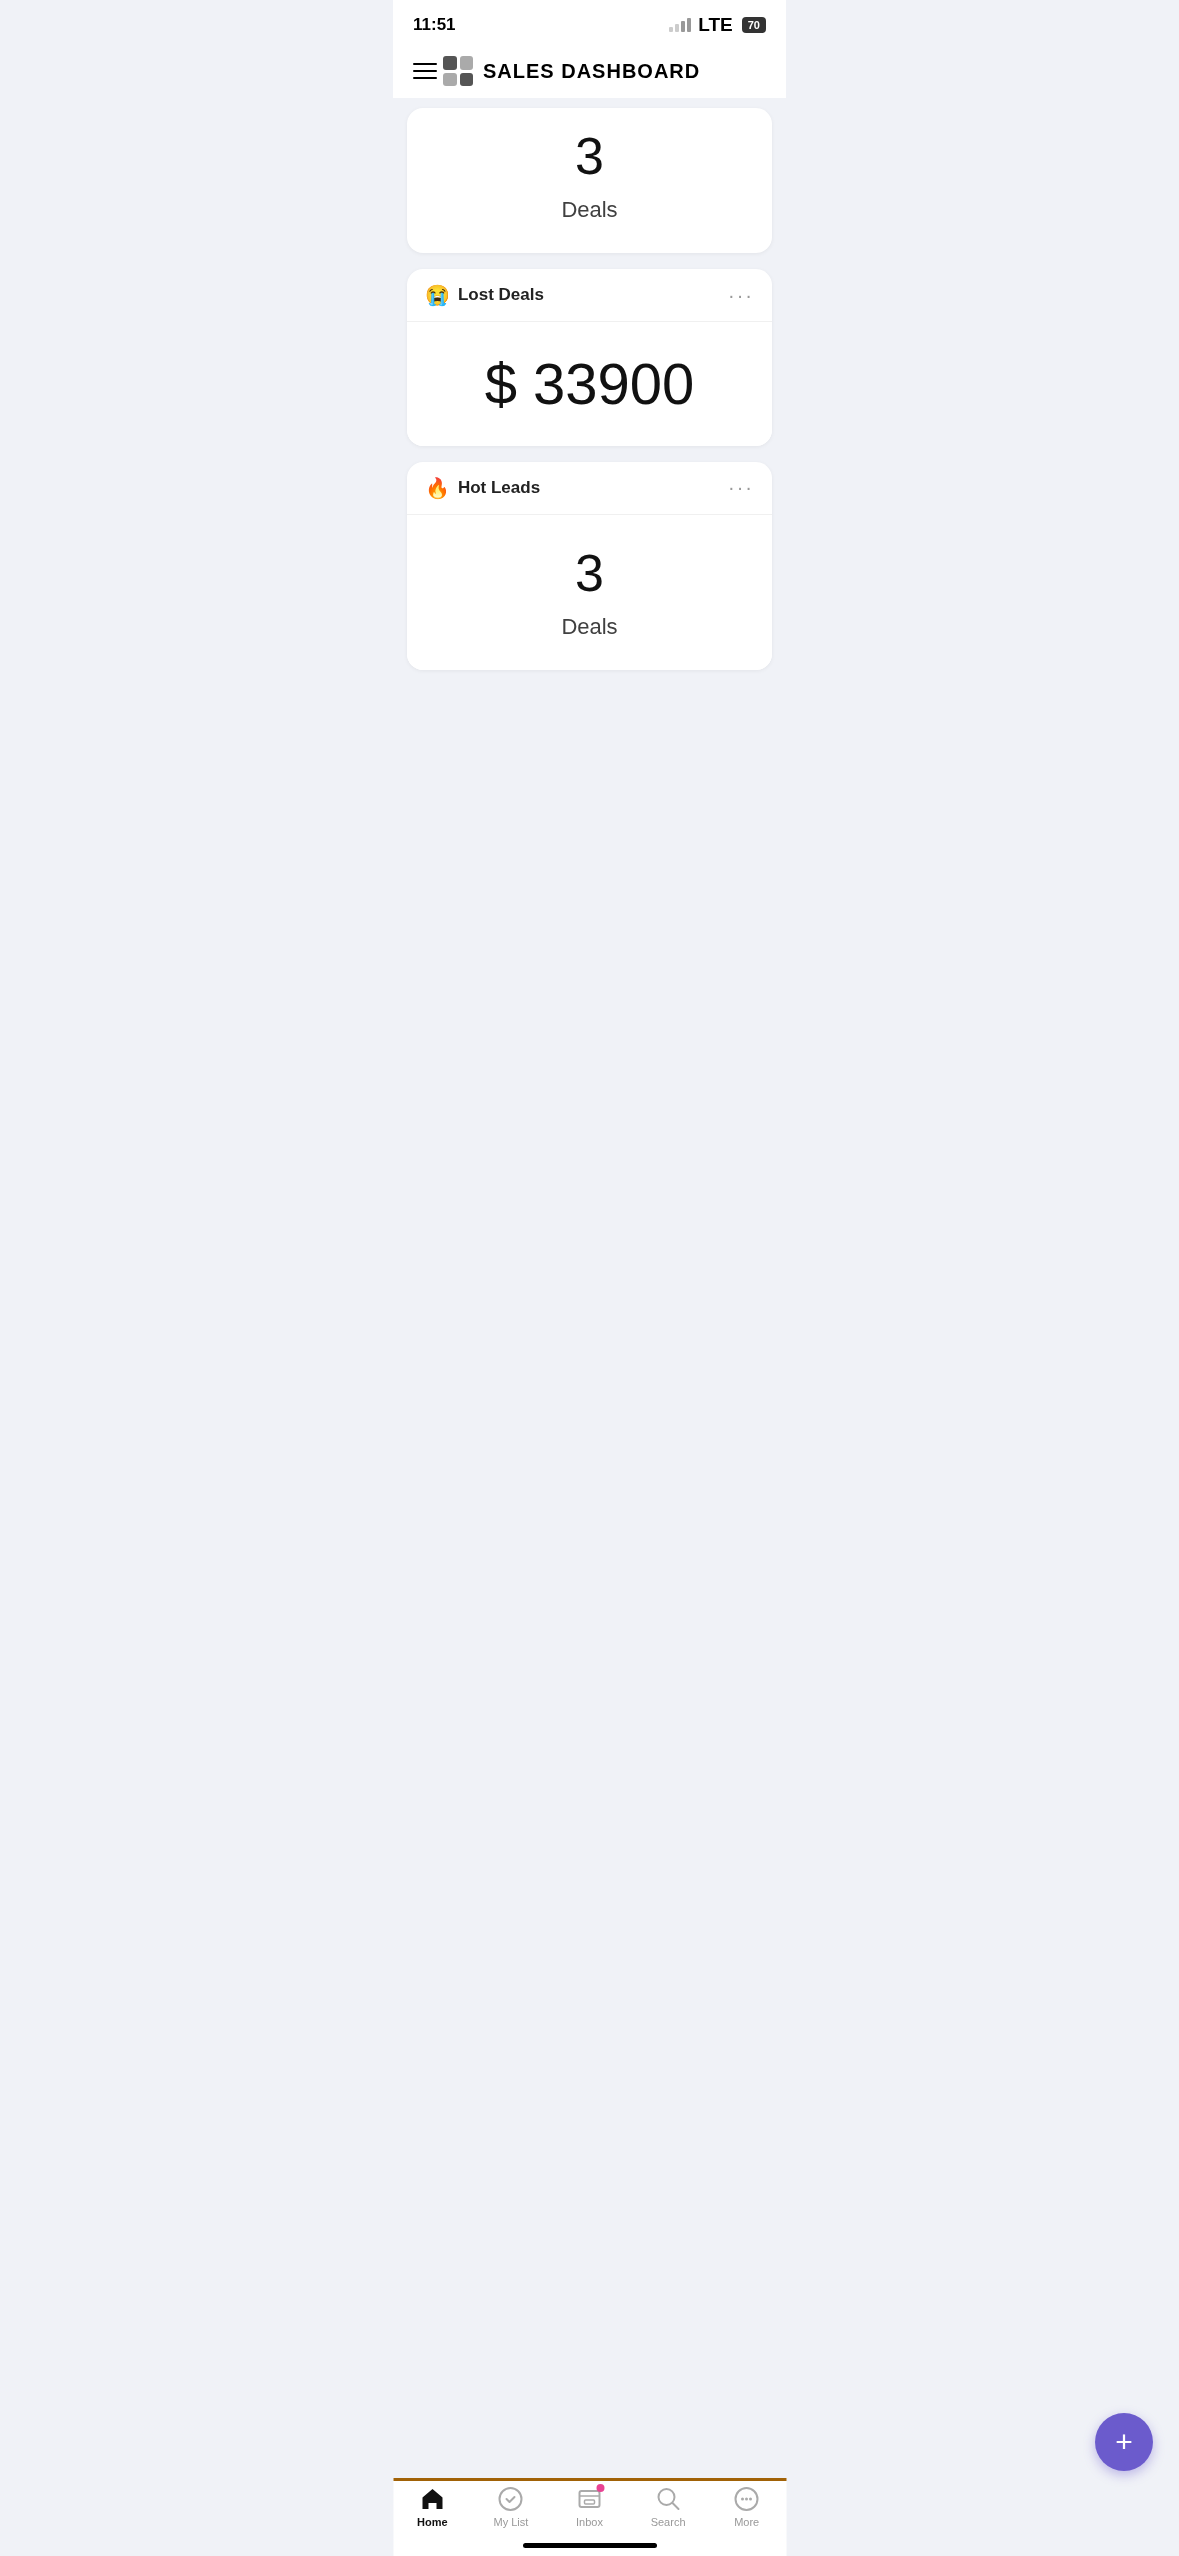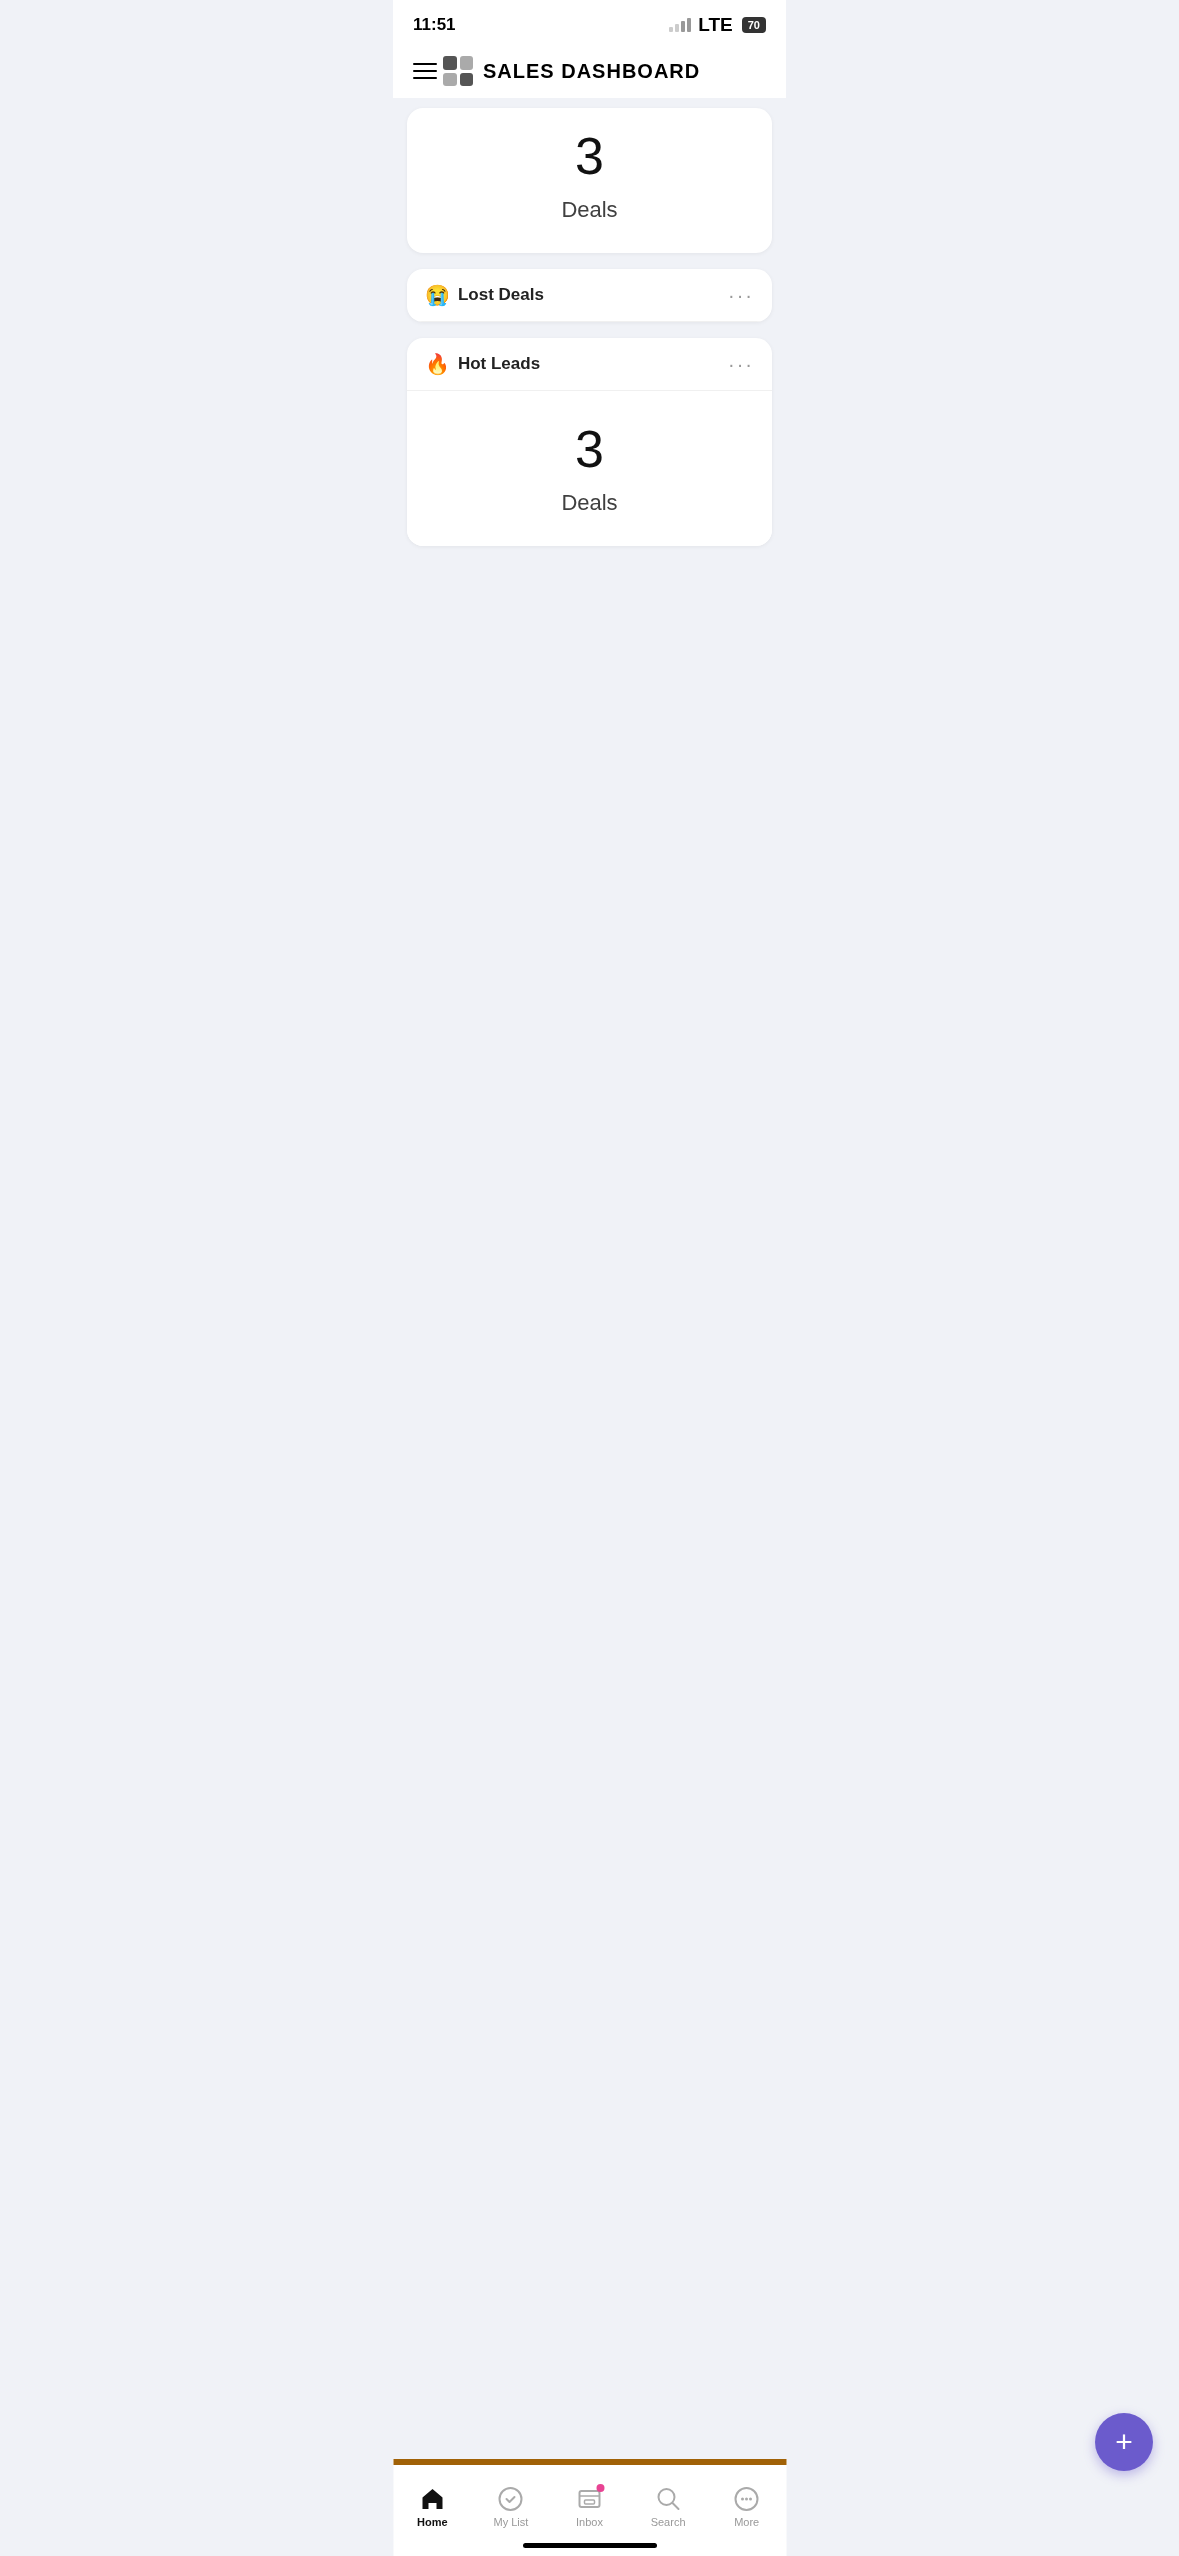--- a/index.html
+++ b/index.html
@@ -234,25 +234,25 @@
     }
 
     
     .bottom-nav {
       position: fixed;
       bottom: 0;
       left: 50%;
       transform: translateX(-50%);
       width: 393px;
       background: #fff;
-      border-top: 6px solid #a16207;
+      border-top: 3px solid #a16207;
       display: flex;
       justify-content: space-around;
       align-items: center;
-      padding: 21px 0 28px;
+      padding: 5px 0 28px;
       z-index: 200;
       margin-top: 46px;
     }
 
     .nav-item {
       display: flex;
       flex-direction: column;
       align-items: center;
       gap: 4px;
       cursor: pointer;
@@ -347,20 +347,23 @@
   </div>
 
   <div class="card">
     <div class="card-header">
       <div class="card-title">
         <span class="card-emoji">😭</span>
         <span>Lost Deals</span>
       </div>
       <div class="card-menu">···</div>
     </div>
+    <div class="card-body">
+      <div class="card-amount">$ 33900</div>
+    </div>
   </div>
 
   <div class="card">
     <div class="card-header">
       <div class="card-title">
         <span class="card-emoji">🔥</span>
         <span>Hot Leads</span>
       </div>
       <div class="card-menu">···</div>
     </div>

